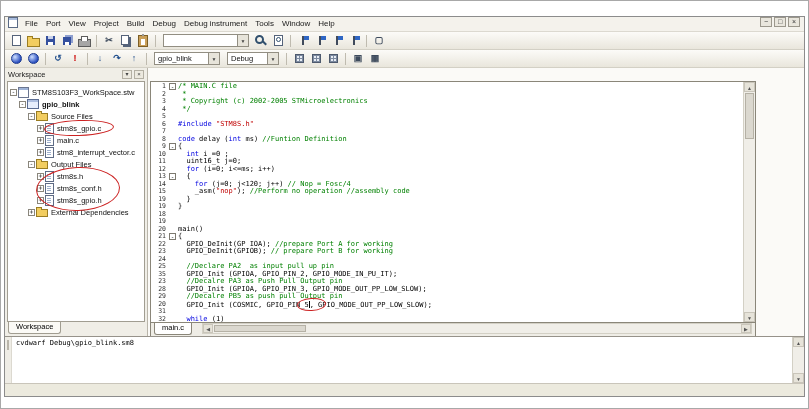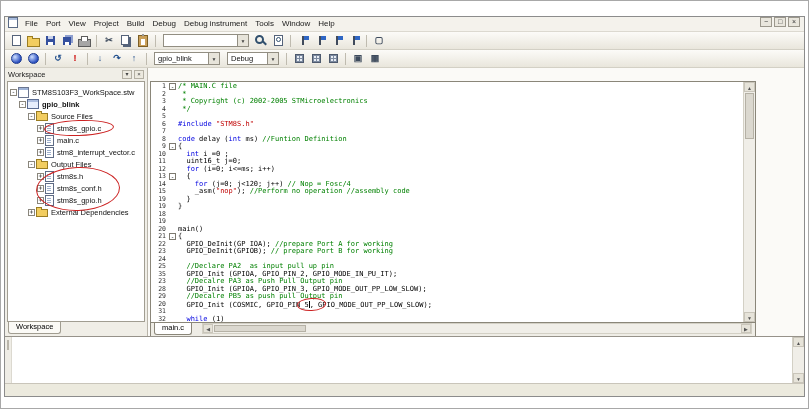--- a/index.html
+++ b/index.html
@@ -503,21 +503,21 @@
               <span class="sfillh"></span>
               <span class="sarr">▶</span>
             </div>
           </div>
         </div>
       </div>
     </div>
 
     <div class="output">
       <div class="out-grip"></div>
-      <div id="out-text"></div>
+      <div id="out-text"><div class="oline">cvdwarf Debug\gpio_blink.sm8</div></div>
       <div class="vscroll oscroll">
         <span class="sarr">▲</span>
         <span class="sfill"></span>
         <span class="sarr">▼</span>
       </div>
     </div>
 
     <div class="statusbar"></div>
   </div>
 </div>

